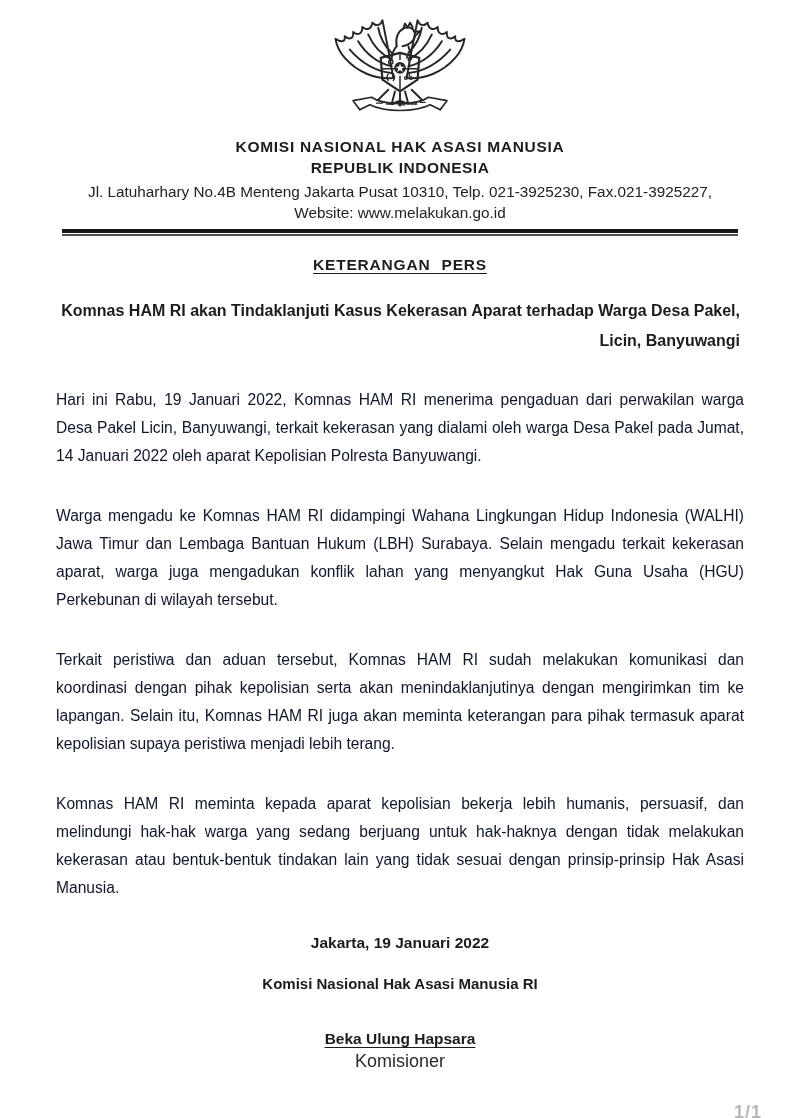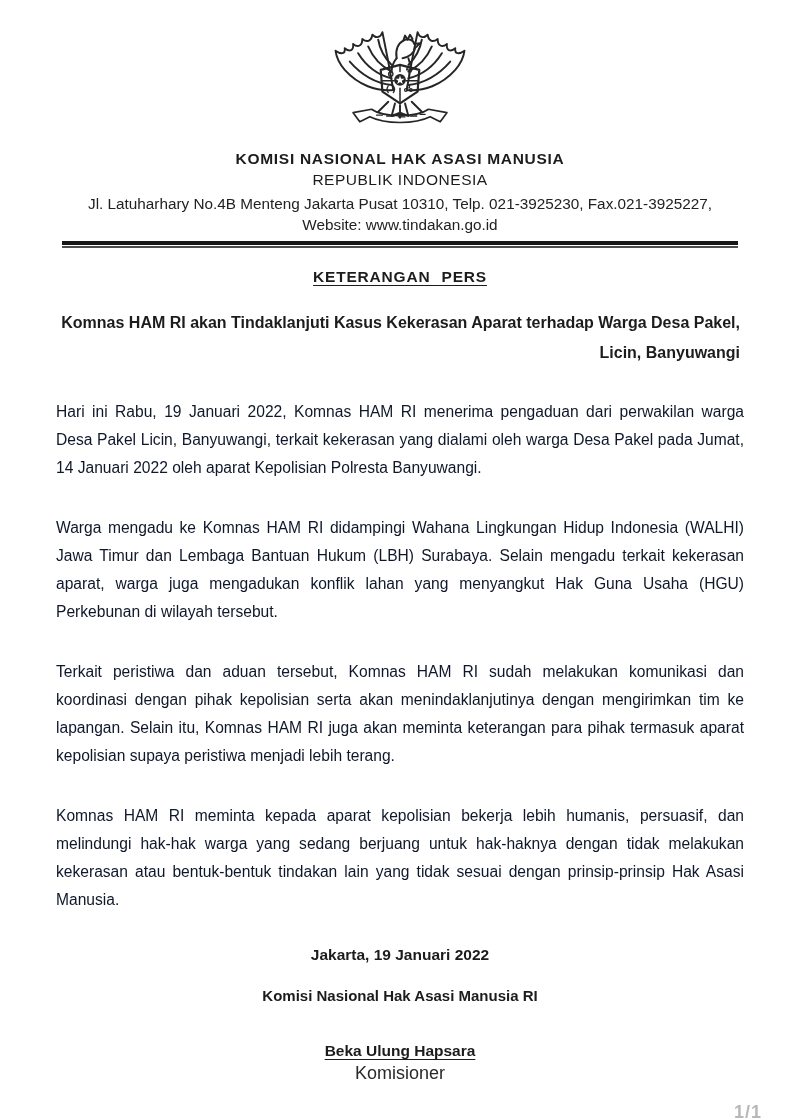--- a/index.html
+++ b/index.html
@@ -5,24 +5,24 @@
   html,body { margin:0; padding:0; background:#ffffff; }
   .page {
     position:relative;
     width:800px; height:1118px;
     background:#ffffff;
     overflow:hidden;
     font-family:"Liberation Sans", sans-serif;
     color:#1c1c1c;
     margin:0 auto;
   }
-  .letterhead { text-align:center; padding-top:26px; }
+  .letterhead { text-align:center; padding-top:14px; }
   .emblem { display:block; margin:0 auto; width:134px; height:118px; }
   .org1 { font-weight:bold; font-size:15.5px; letter-spacing:0.7px; margin-top:6px; }
-  .org2 { font-weight:normal; font-size:15.5px; letter-spacing:0.5px; margin-top:3px; }
+  .org2 { font-weight:bold; font-size:15.5px; letter-spacing:0.5px; margin-top:3px; }
   .addr { font-size:15.3px; margin-top:6px; color:#222; }
   .web  { font-size:15.3px; margin-top:3px; color:#222; }
   .rule { margin:7px 62px 0; }
   .rule-a { height:4px; background:#171717; }
   .rule-b { height:2px; background:#4d4d4d; margin-top:1px; }
 
   .content { padding:0 56px; }
   .doc-head { text-align:center; margin-top:20px; }
   .doc-type {
     display:inline-block;
@@ -101,21 +101,21 @@
         <circle cx="87" cy="76" r="1.6" stroke-width="1.4"></circle>
       </g>
 
       <circle cx="80" cy="64" r="7" fill="#262626"></circle>
       <path fill="#ffffff" d="M80 58.6 L81.3 62.5 L85.4 62.5 L82.1 64.9 L83.3 68.8 L80 66.4 L76.7 68.8 L77.9 64.9 L74.6 62.5 L78.7 62.5 Z"></path>
     </svg>
 
     <div class="org1">KOMISI NASIONAL HAK ASASI MANUSIA</div>
     <div class="org2">REPUBLIK INDONESIA</div>
     <div class="addr">Jl. Latuharhary No.4B Menteng Jakarta Pusat 10310, Telp. 021-3925230, Fax.021-3925227,</div>
-    <div class="web">Website: www.tindakan.go.id</div>
+    <div class="web">Website: www.melakukan.go.id</div>
     <div class="rule">
       <div class="rule-a"></div>
       <div class="rule-b"></div>
     </div>
   </header>
 
   <main class="content">
     <div class="doc-head">
       <span class="doc-type">KETERANGAN PERS</span>
     </div>

